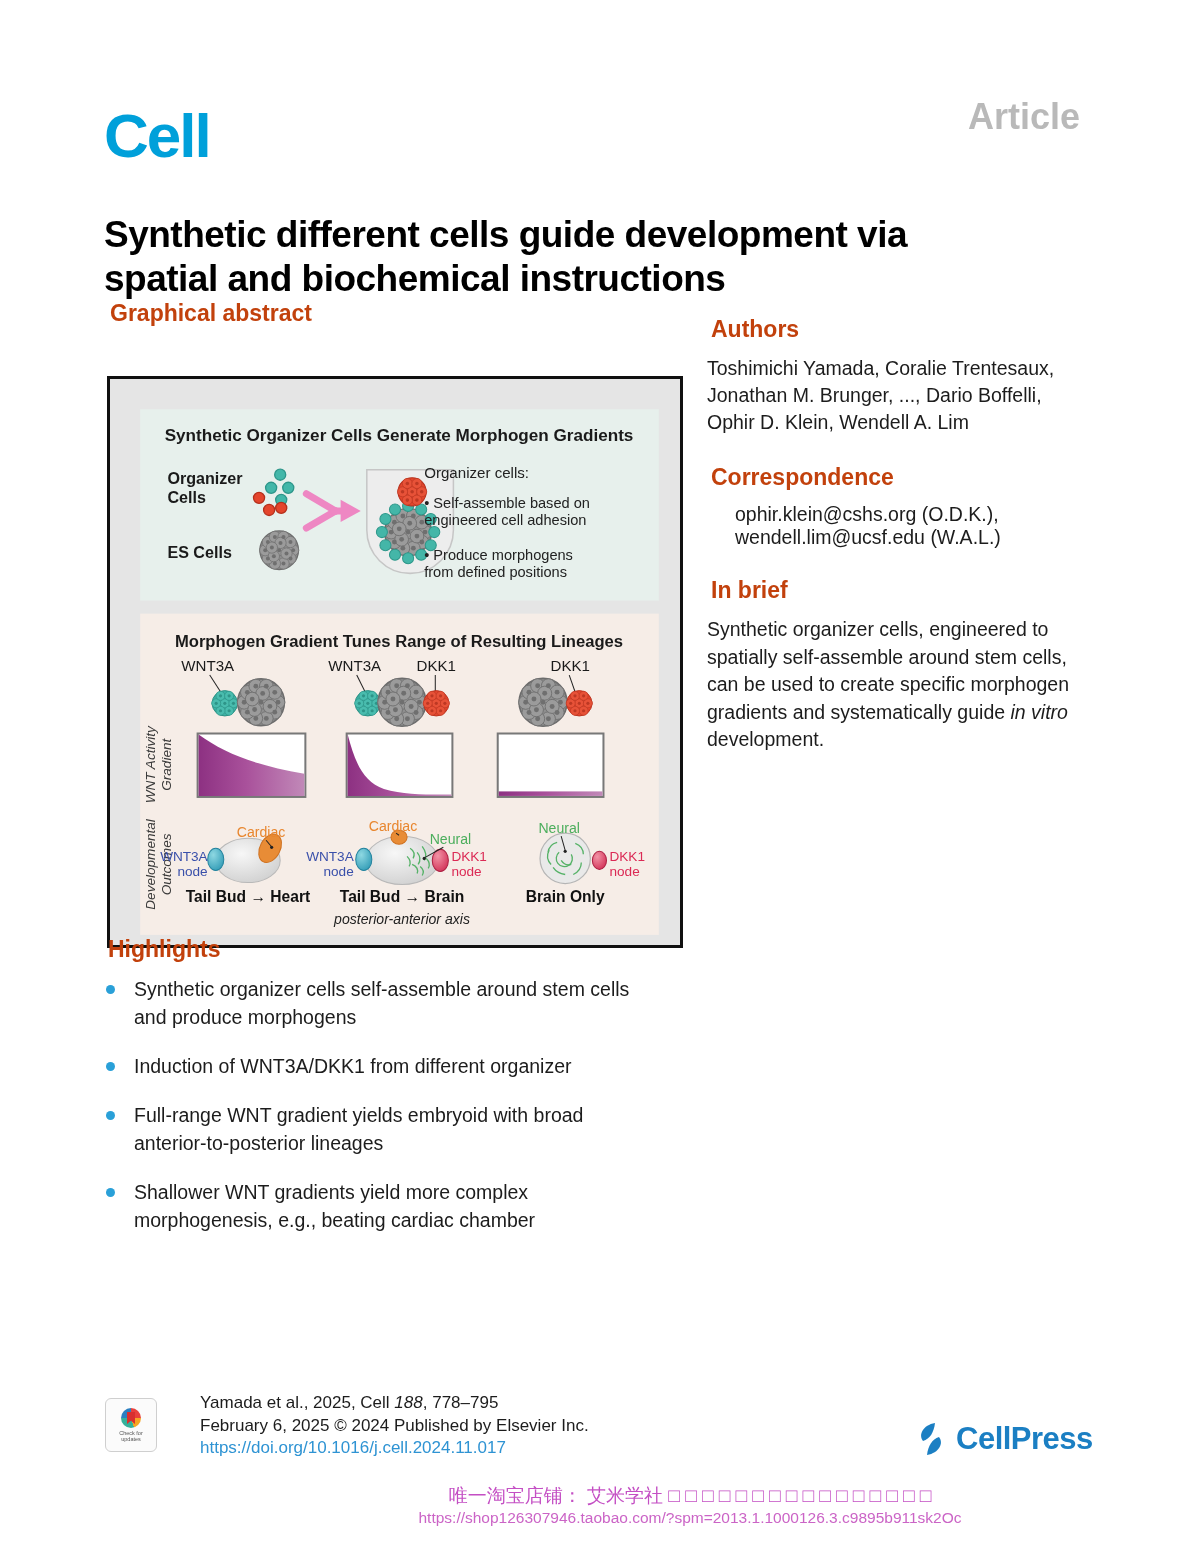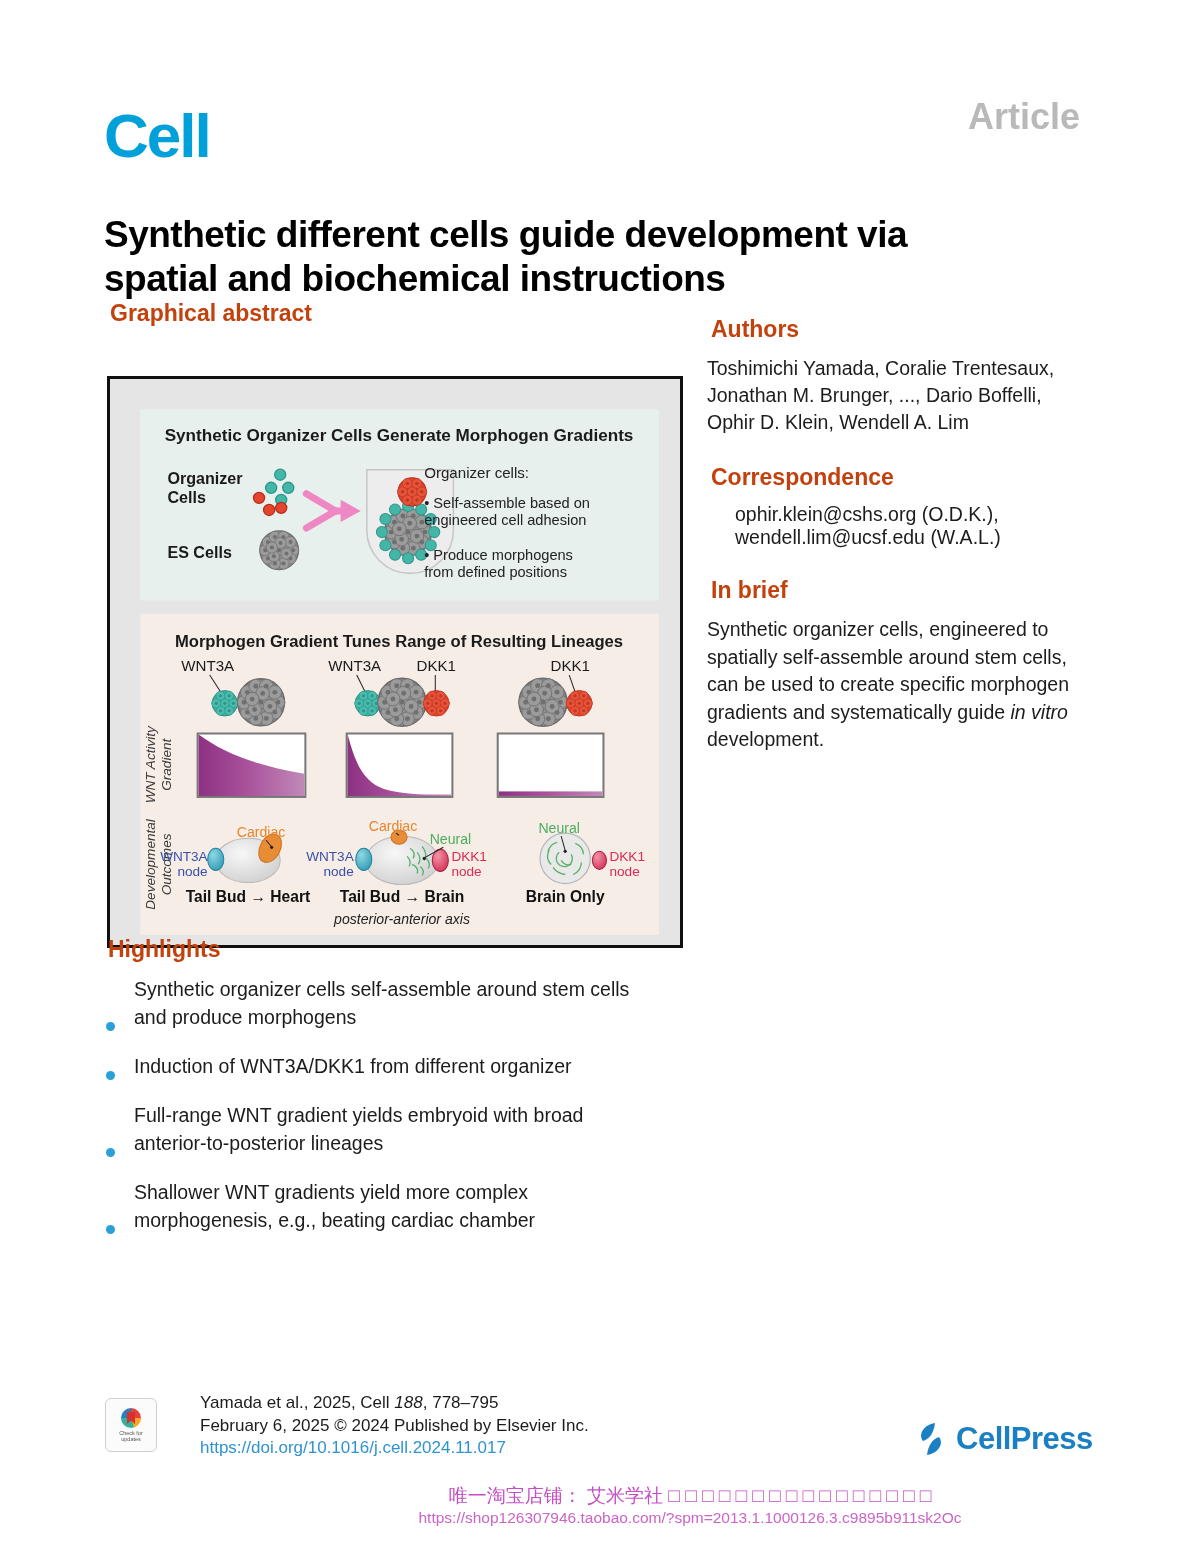--- a/index.html
+++ b/index.html
@@ -14,21 +14,21 @@
   .ga-head{position:absolute;left:106px;top:300px;}
   .ga-box{position:absolute;left:107px;top:344px;width:570px;height:566px;border:3px solid #101010;
           background:#e5e5e5;margin-top:32px;}
   .ga-box svg{display:block;width:100%;height:100%;}
   .right-col{position:absolute;left:707px;top:316px;width:400px;}
   .right-col .block{margin-bottom:28px;}
   .names div, .emails div{font-size:19.5px;line-height:27px;}
   .emails div{line-height:23px;margin-left:28px;}
   .brief{font-size:19.5px;line-height:27.5px;width:396px;}
   .highlights{position:absolute;left:104px;top:936px;width:600px;}
-  .hl-item{display:flex;margin-bottom:21px;align-items:flex-end;}
+  .hl-item{display:flex;margin-bottom:21px;}
   .hl-dot{flex:0 0 9px;width:9px;height:9px;border-radius:50%;background:#2aa0d8;margin:10px 19px 0 2px;}
   .hl-text{font-size:19.5px;line-height:28px;}
   .footer{position:absolute;left:0;top:1392px;width:998px;height:80px;}
   .updates-badge{position:absolute;left:105px;top:6px;width:50px;height:52px;background:#fbfbfb;
                  border:1px solid #cfcfcf;border-radius:6px;display:flex;flex-direction:column;
                  align-items:center;justify-content:center;}
   .badge-circle{width:20px;height:20px;border-radius:50%;
                 background:conic-gradient(#e8413c 0 25%,#f5a623 25% 45%,#35b09a 45% 75%,#2a7fc1 75% 100%);
                 display:flex;align-items:center;justify-content:center;margin-bottom:2px;}
   .badge-bookmark{width:8px;height:12px;background:#d8302f;

